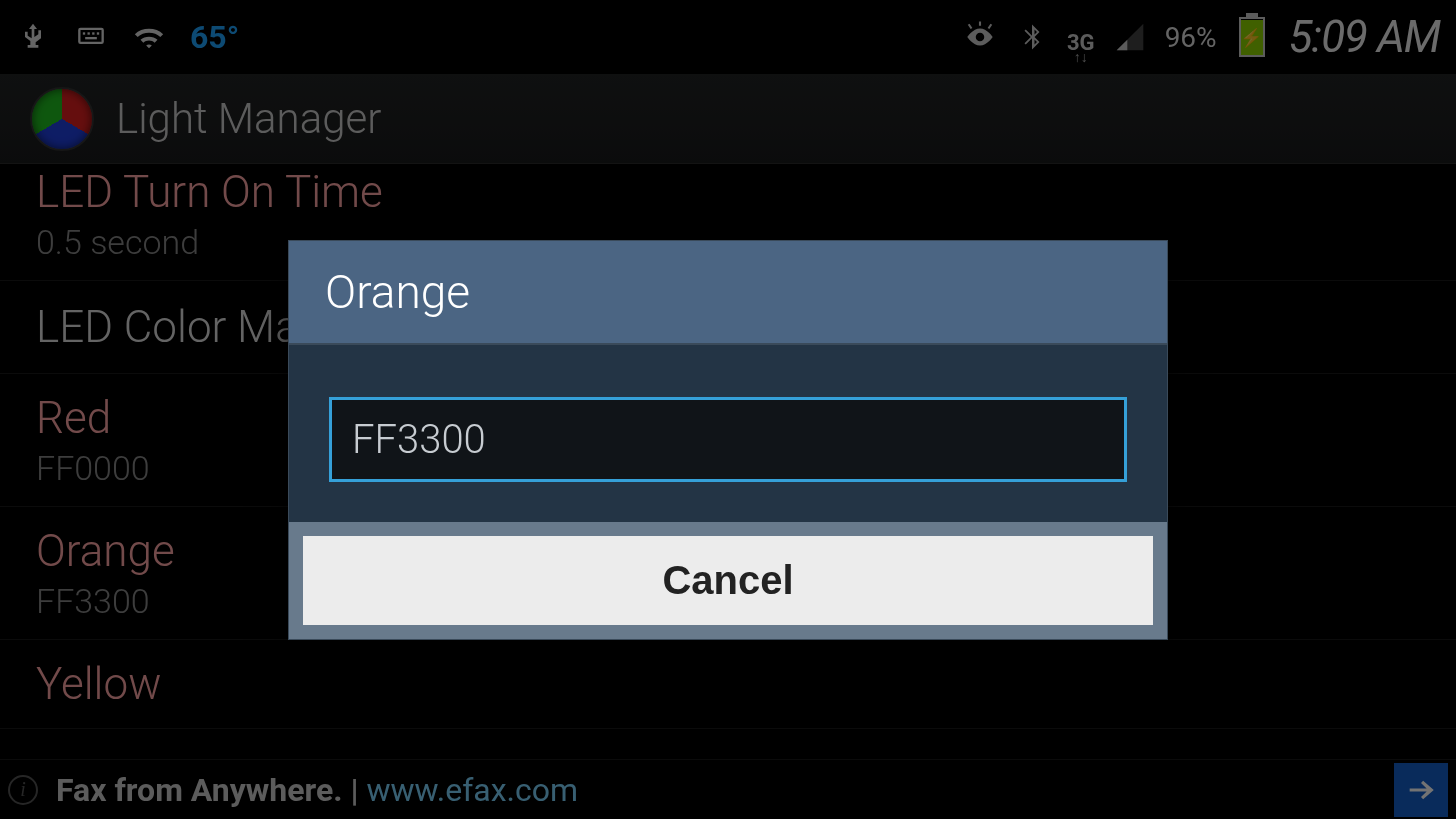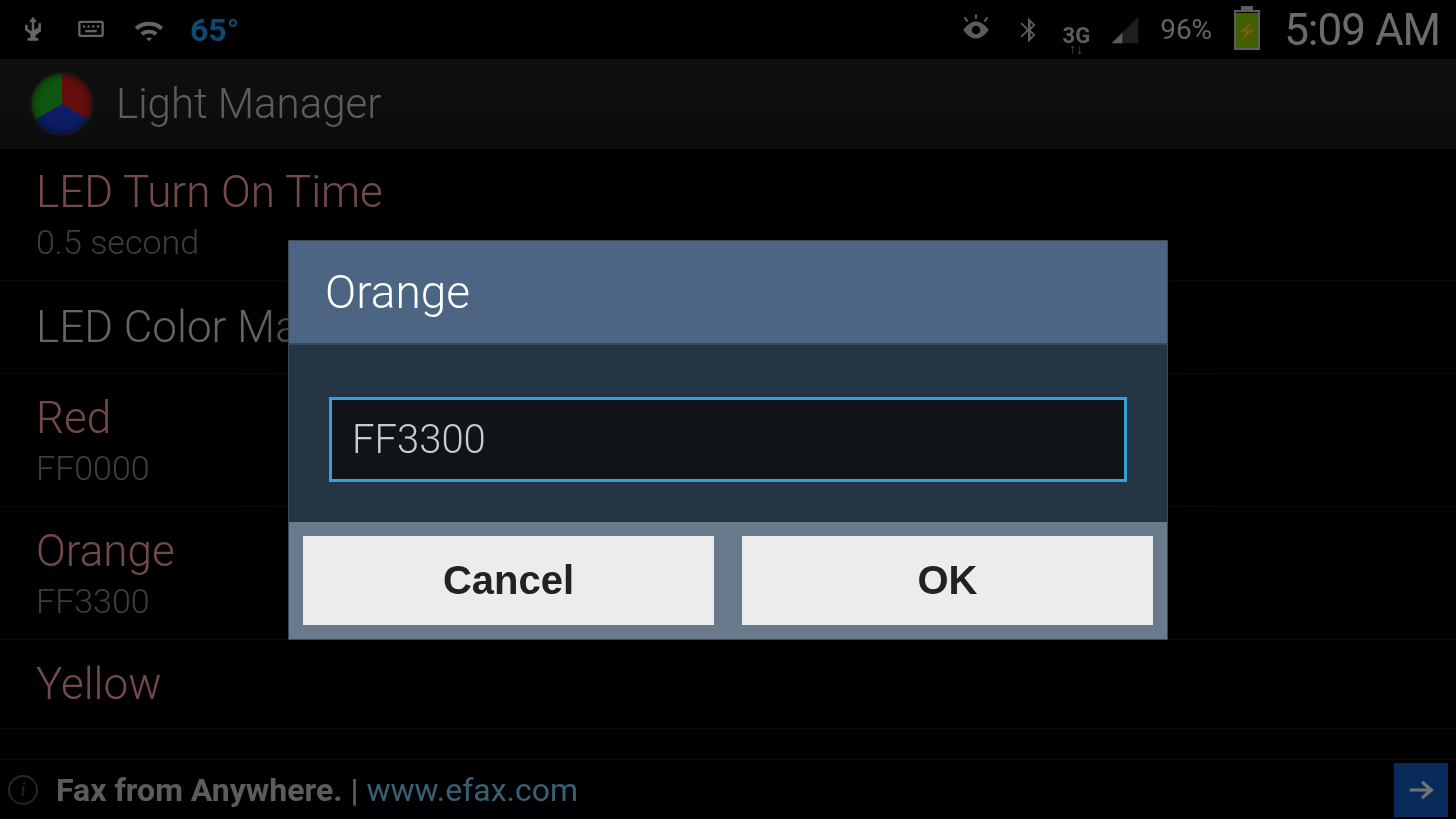--- a/index.html
+++ b/index.html
@@ -8,40 +8,40 @@
     height: 819px;
     font-family: Roboto, "Helvetica Neue", Arial, sans-serif;
     background: #000;
     color: #ddd;
     overflow: hidden;
     position: relative;
   }
 
   
   .status-bar {
-    height: 59px;
+    height: 74px;
     background: #000;
     display: flex;
     align-items: center;
     padding: 0 16px;
     font-size: 34px;
     color: #ccc;
   }
   .status-left { display: flex; align-items: center; gap: 24px; }
   .status-right { margin-left: auto; display: flex; align-items: center; gap: 18px; }
   .status-ico { width: 34px; height: 34px; display:flex; align-items:center; justify-content:center; }
   .status-temp { color:#1ea4ff; font-weight:bold; font-size:32px; }
   .status-3g { display:flex; flex-direction:column; align-items:center; line-height:0.8; font-size:22px; font-weight:bold;margin-top:23px;}
   .status-3g .arrows{font-size:14px;color:#aaa;}
   .status-pct { font-size:28px; color:#ddd;}
   .status-batt{ display:flex; align-items:center;}
   .batt-shell{ width:26px; height:40px; border:2px solid #ccc; position:relative; margin-left:4px;}
   .batt-tip{ width:12px;height:4px;background:#ccc; position:absolute; top:-6px; left:50%; transform:translateX(-50%);}
   .batt-fill{ position:absolute; bottom:0; left:0; right:0; height:96%; background:#8fd400; display:flex;align-items:center;justify-content:center;color:#000;font-size:18px;}
-  .status-time{ font-size:44px; color:#eee; margin-left:6px; letter-spacing:-1px;}
+  .status-time{ font-size:44px; color:#eee; margin-left:6px; letter-spacing:-1px;font-style:italic;}
 
   
   .action-bar {
     height: 90px;
     background: linear-gradient(#222425, #1a1b1c);
     border-bottom: 1px solid #2a2a2a;
     display:flex;
     align-items:center;
     padding: 0 30px;
     gap: 22px;
@@ -248,15 +248,14 @@
 
 <div class="scrim"></div>
 
 <div class="dialog">
   <div class="dlg-title">Orange</div>
   <div class="dlg-body">
     <input class="dlg-input" type="text" value="FF3300" style="">
   </div>
   <div class="dlg-buttons">
     <button class="dlg-btn">Cancel</button>
-    <button class="dlg-btn">OK</button>
   </div>
 </div>
 
 </body></html>

